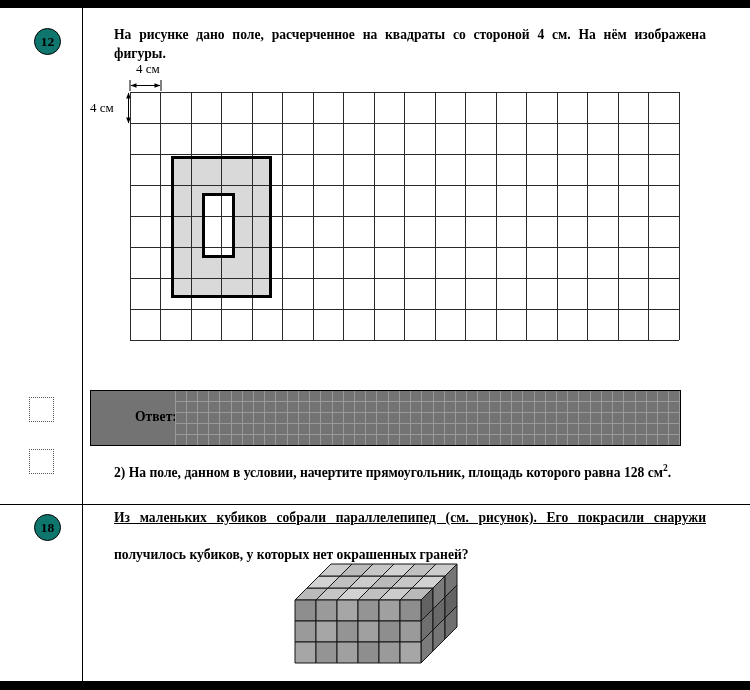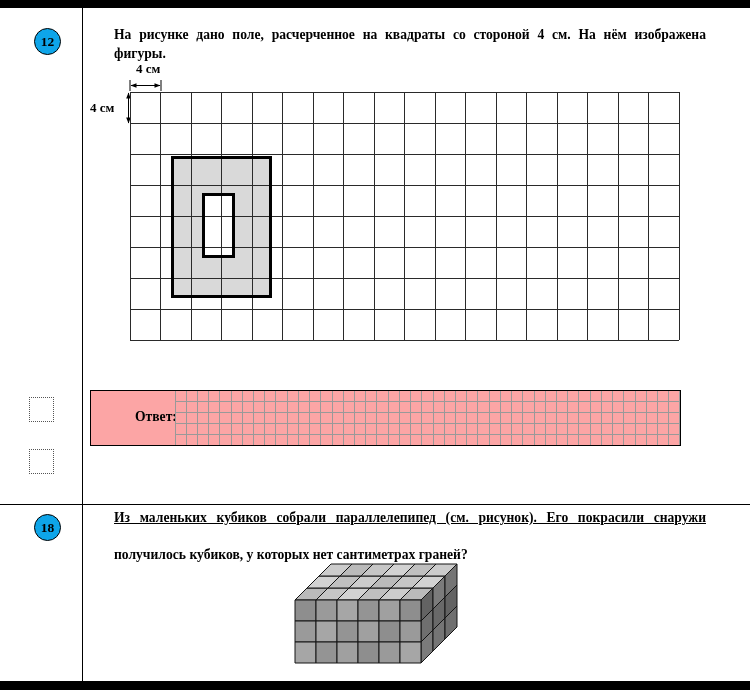--- a/index.html
+++ b/index.html
@@ -15,31 +15,31 @@
   }
   .abs { position: absolute; }
   .bar { left: 0; width: 750px; background: #000; position: absolute; }
   .txt { font-size: 13.6px; font-weight: 600; line-height: 18.5px; margin-left: 24px; }
   .jline { width: 592px; text-align: justify; text-align-last: justify; }
   .nowrap { white-space: nowrap; }
   .circle-num {
     width: 27px; height: 27px;
     border: 1.6px solid #000; border-radius: 50%;
     display: flex; align-items: center; justify-content: center;
-    font-weight: 700; font-size: 13.5px; background: #0ea5e9;
-  }
-  .dim { font-size: 13px; font-weight: 700; }
+    font-weight: 700; font-size: 13.5px; background: #0f766e;
+  }
+  .dim { font-size: 13px; font-weight: 400; }
   .score-box {
     width: 25px; height: 25px;
     border: 1.5px dotted #555;
     background: #fff;
   }
   .answer-box {
     border: 1px solid #000;
-    background: #fca5a5;
+    background: #737373;
   }
   .vline { width: 1px; background: #000; position: absolute; }
   .hline { height: 1px; background: #000; position: absolute; }
   sup { font-size: 9.5px; }
 </style>
 </head>
 <body>
 
 <div class="page">
 
@@ -159,25 +159,26 @@
         <line x1="482.46000000000004" y1="0" x2="482.46000000000004" y2="54" stroke="#999999" stroke-width="1"></line>
         <line x1="493.68" y1="0" x2="493.68" y2="54" stroke="#999999" stroke-width="1"></line>
         <line x1="504.90000000000003" y1="0" x2="504.90000000000003" y2="54" stroke="#999999" stroke-width="1"></line>
         <line x1="0" y1="10.8" x2="504.90000000000003" y2="10.8" stroke="#999999" stroke-width="1"></line>
         <line x1="0" y1="21.6" x2="504.90000000000003" y2="21.6" stroke="#999999" stroke-width="1"></line>
         <line x1="0" y1="32.400000000000006" x2="504.90000000000003" y2="32.400000000000006" stroke="#999999" stroke-width="1"></line>
         <line x1="0" y1="43.2" x2="504.90000000000003" y2="43.2" stroke="#999999" stroke-width="1"></line>
       </svg>
   </div>
 
+  <div class="abs txt nowrap" style="left:90px; top:459px;"><span>2) На поле, данном в условии, начертите прямоугольник, площадь которого равна 128 см</span><sup>2</sup><span>.</span></div>
 
   <div class="circle-num abs" style="left:34px; top:514px;">18</div>
 
   <div class="abs txt jline" style="left:90px; top:509px;text-decoration:underline;">Из маленьких кубиков собрали параллелепипед (см. рисунок). Его покрасили снаружи</div>
-  <div class="abs txt" style="left:90px; top:546px;">получилось кубиков, у которых нет сантиметрах граней?</div>
+  <div class="abs txt" style="left:90px; top:546px;">получилось кубиков, у которых нет окрашенных граней?</div>
 
   <svg id="cuboid" class="abs" style="left:293px; top:562px;" width="166" height="103">
       <polygon points="2,38 23,38 35,26 14,26" fill="rgb(186,186,186)" stroke="#141414" stroke-width="1" stroke-linejoin="round"></polygon>
       <polygon points="23,38 44,38 56,26 35,26" fill="rgb(198,198,198)" stroke="#141414" stroke-width="1" stroke-linejoin="round"></polygon>
       <polygon points="44,38 65,38 77,26 56,26" fill="rgb(210,210,210)" stroke="#141414" stroke-width="1" stroke-linejoin="round"></polygon>
       <polygon points="65,38 86,38 98,26 77,26" fill="rgb(192,192,192)" stroke="#141414" stroke-width="1" stroke-linejoin="round"></polygon>
       <polygon points="86,38 107,38 119,26 98,26" fill="rgb(204,204,204)" stroke="#141414" stroke-width="1" stroke-linejoin="round"></polygon>
       <polygon points="107,38 128,38 140,26 119,26" fill="rgb(186,186,186)" stroke="#141414" stroke-width="1" stroke-linejoin="round"></polygon>
       <polygon points="14,26 35,26 47,14 26,14" fill="rgb(210,210,210)" stroke="#141414" stroke-width="1" stroke-linejoin="round"></polygon>
       <polygon points="35,26 56,26 68,14 47,14" fill="rgb(192,192,192)" stroke="#141414" stroke-width="1" stroke-linejoin="round"></polygon>

